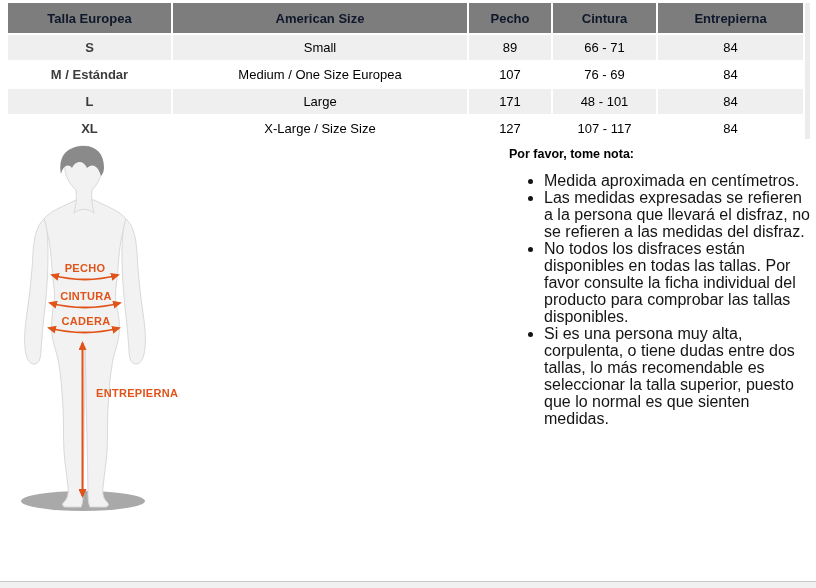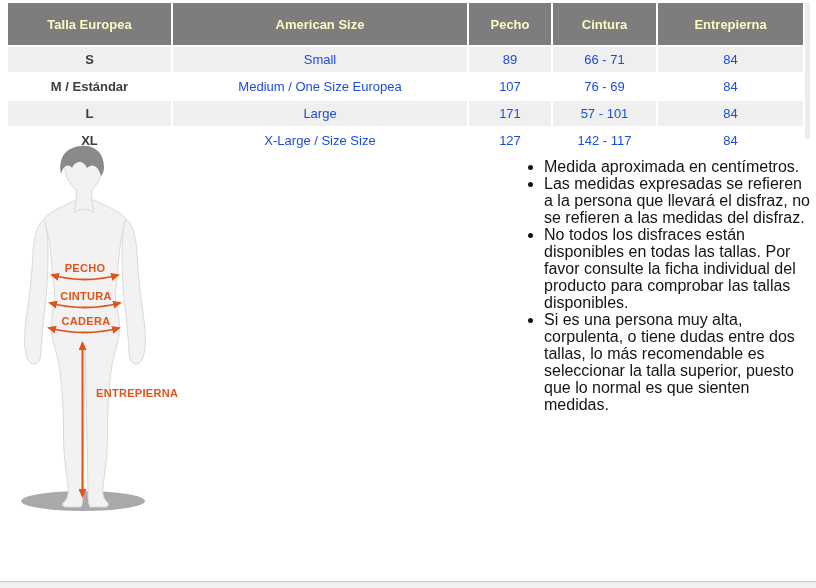--- a/index.html
+++ b/index.html
@@ -11,27 +11,27 @@
   }
   :root{ --accent:#e0541a; }
 
   
   .size-table{
     position:absolute;left:6px;top:1px;
     border-collapse:separate;border-spacing:2px;
     table-layout:fixed;width:799px;
   }
   .size-table th{
-    background:#7d7d7d;color:#fef9c3;
+    background:#7d7d7d;color:#0f172a;
     font-size:13px;font-weight:bold;
-    height:42px;text-align:center;vertical-align:middle;
+    height:30px;text-align:center;vertical-align:middle;
     padding:0 2px;
   }
   .size-table td{
-    font-size:13px;color:#1d4ed8;
+    font-size:13px;color:#000000;
     height:25px;text-align:center;vertical-align:middle;
     padding:0 2px;
   }
   .size-table tbody tr:nth-child(odd) td{background:#efefef;}
   .size-table tbody tr:nth-child(even) td{background:#ffffff;}
   .size-table td:first-child{font-weight:bold;color:#3c3c3c;}
   .table-right-edge{
     position:absolute;left:805px;top:3px;width:5px;height:136px;
     background:#ececec;
   }
@@ -92,28 +92,28 @@
         <td>M / Estándar</td>
         <td>Medium / One Size Europea</td>
         <td>107</td>
         <td>76 - 69</td>
         <td>84</td>
       </tr>
       <tr>
         <td>L</td>
         <td>Large</td>
         <td>171</td>
-        <td>57 - 101</td>
+        <td>48 - 101</td>
         <td>84</td>
       </tr>
       <tr>
         <td>XL</td>
         <td>X-Large / Size Size</td>
         <td>127</td>
-        <td>142 - 117</td>
+        <td>107 - 117</td>
         <td>84</td>
       </tr>
     </tbody>
 </table>
 <div class="table-right-edge"></div>
 
 <div class="figure-wrap">
   <svg width="250" height="385" viewBox="0 0 250 385">
     <defs>
       <marker id="ah" markerUnits="userSpaceOnUse" markerWidth="9" markerHeight="8" refX="7" refY="4" orient="auto-start-reverse">
@@ -207,20 +207,21 @@
 
     <text class="orange-text" x="86" y="180" text-anchor="middle">CADERA</text>
     <path class="orange-line" d="M 49 183 Q 85 192 119 183" stroke-width="1.75" marker-start="url(#ah)" marker-end="url(#ah)"></path>
 
     <path class="orange-line" d="M 82.5 198 L 82.5 351" stroke-width="2" marker-start="url(#ah)" marker-end="url(#ah)"></path>
     <text class="orange-text" x="96" y="252" text-anchor="start">ENTREPIERNA</text>
   </svg>
 </div>
 
 <div class="notes">
+  <div class="notes-title">Por favor, tome nota:</div>
   <ul>
       <li>Medida aproximada en centímetros.</li>
       <li>Las medidas expresadas se refieren a la persona que llevará el disfraz, no se refieren a las medidas del disfraz.</li>
       <li>No todos los disfraces están disponibles en todas las tallas. Por favor consulte la ficha individual del producto para comprobar las tallas disponibles.</li>
       <li>Si es una persona muy alta, corpulenta, o tiene dudas entre dos tallas, lo más recomendable es seleccionar la talla superior, puesto que lo normal es que sienten medidas.</li>
     </ul>
 </div>
 
 <div class="footer-strip"></div>
 

